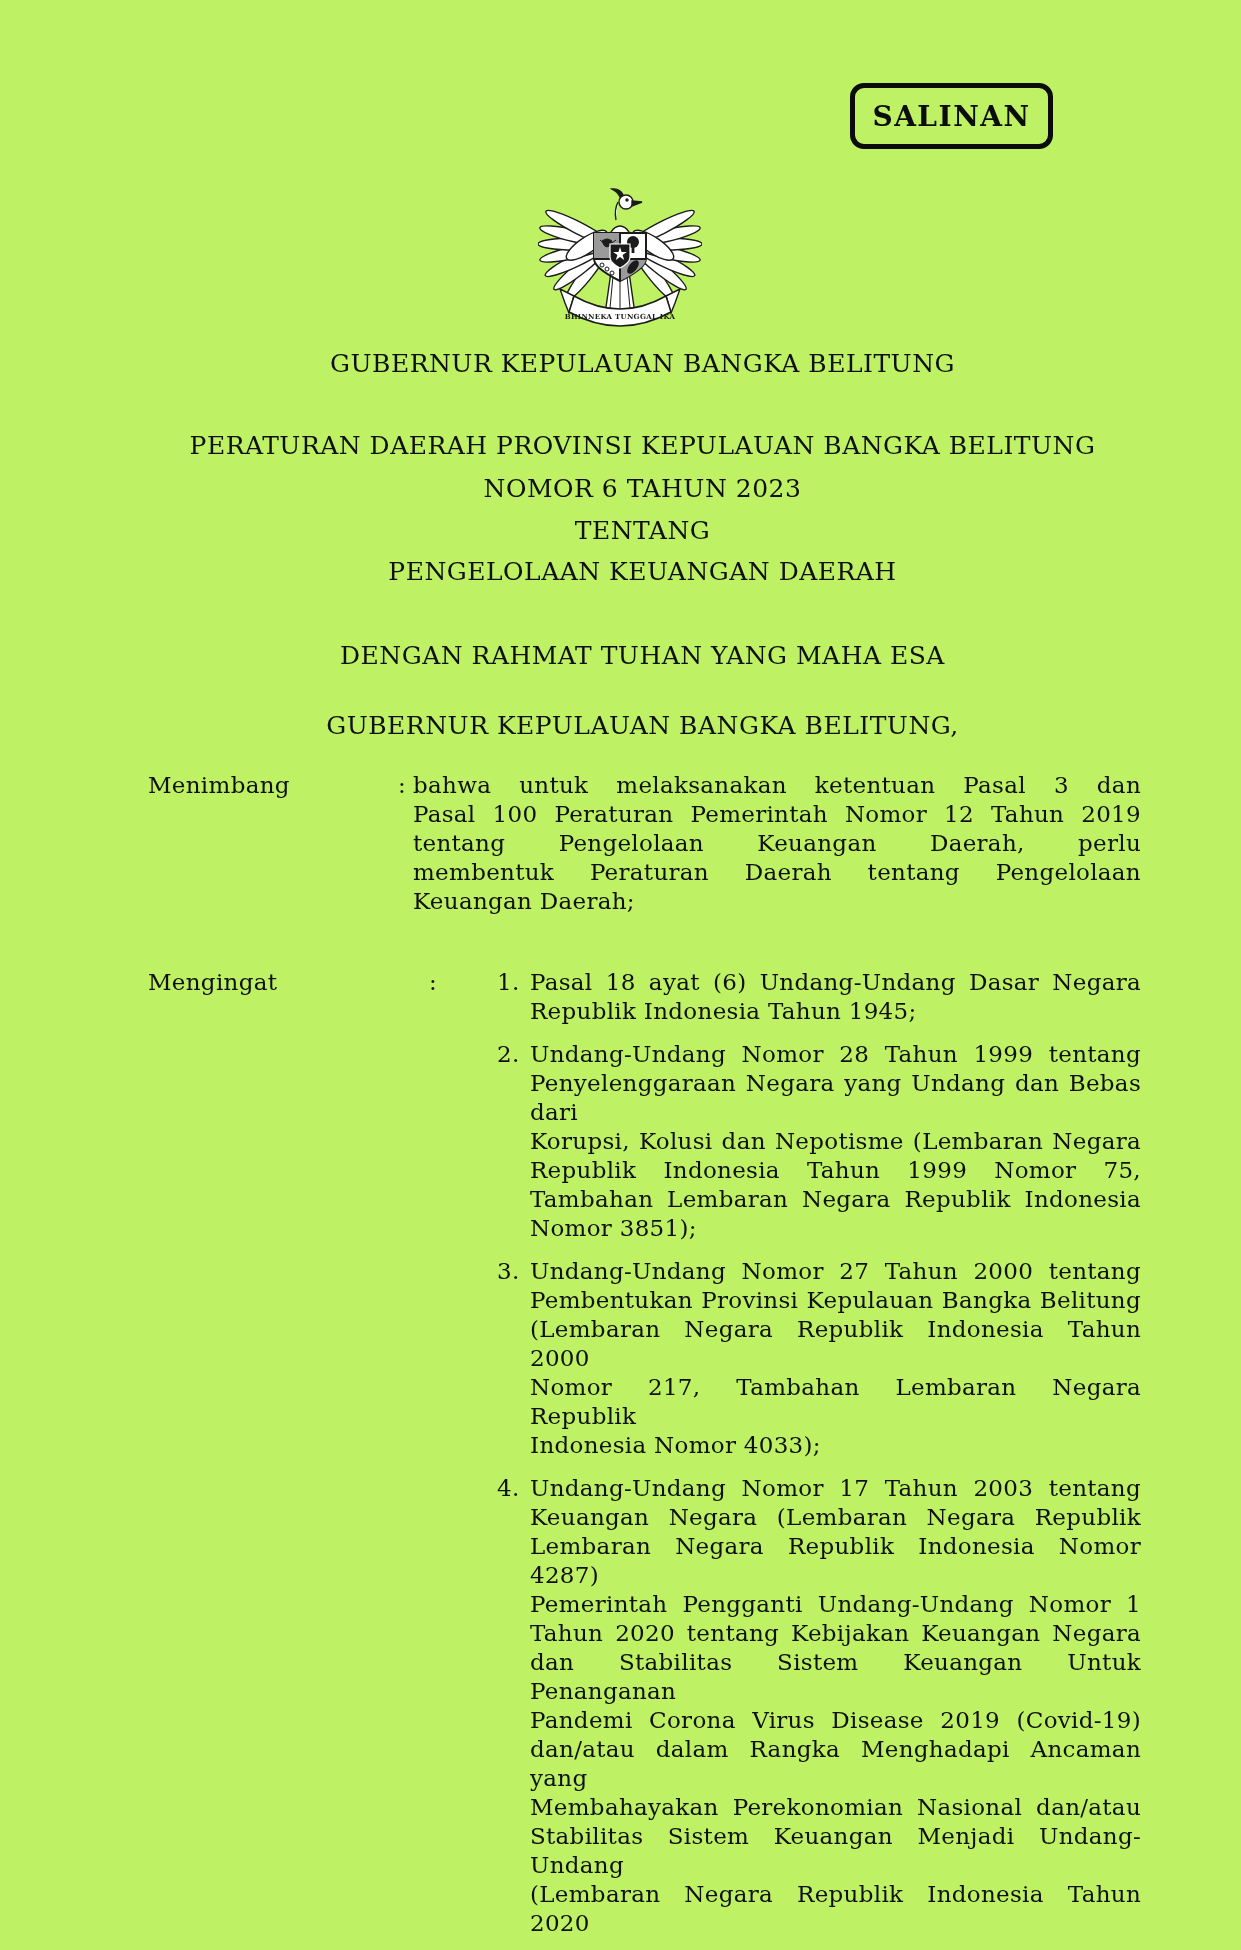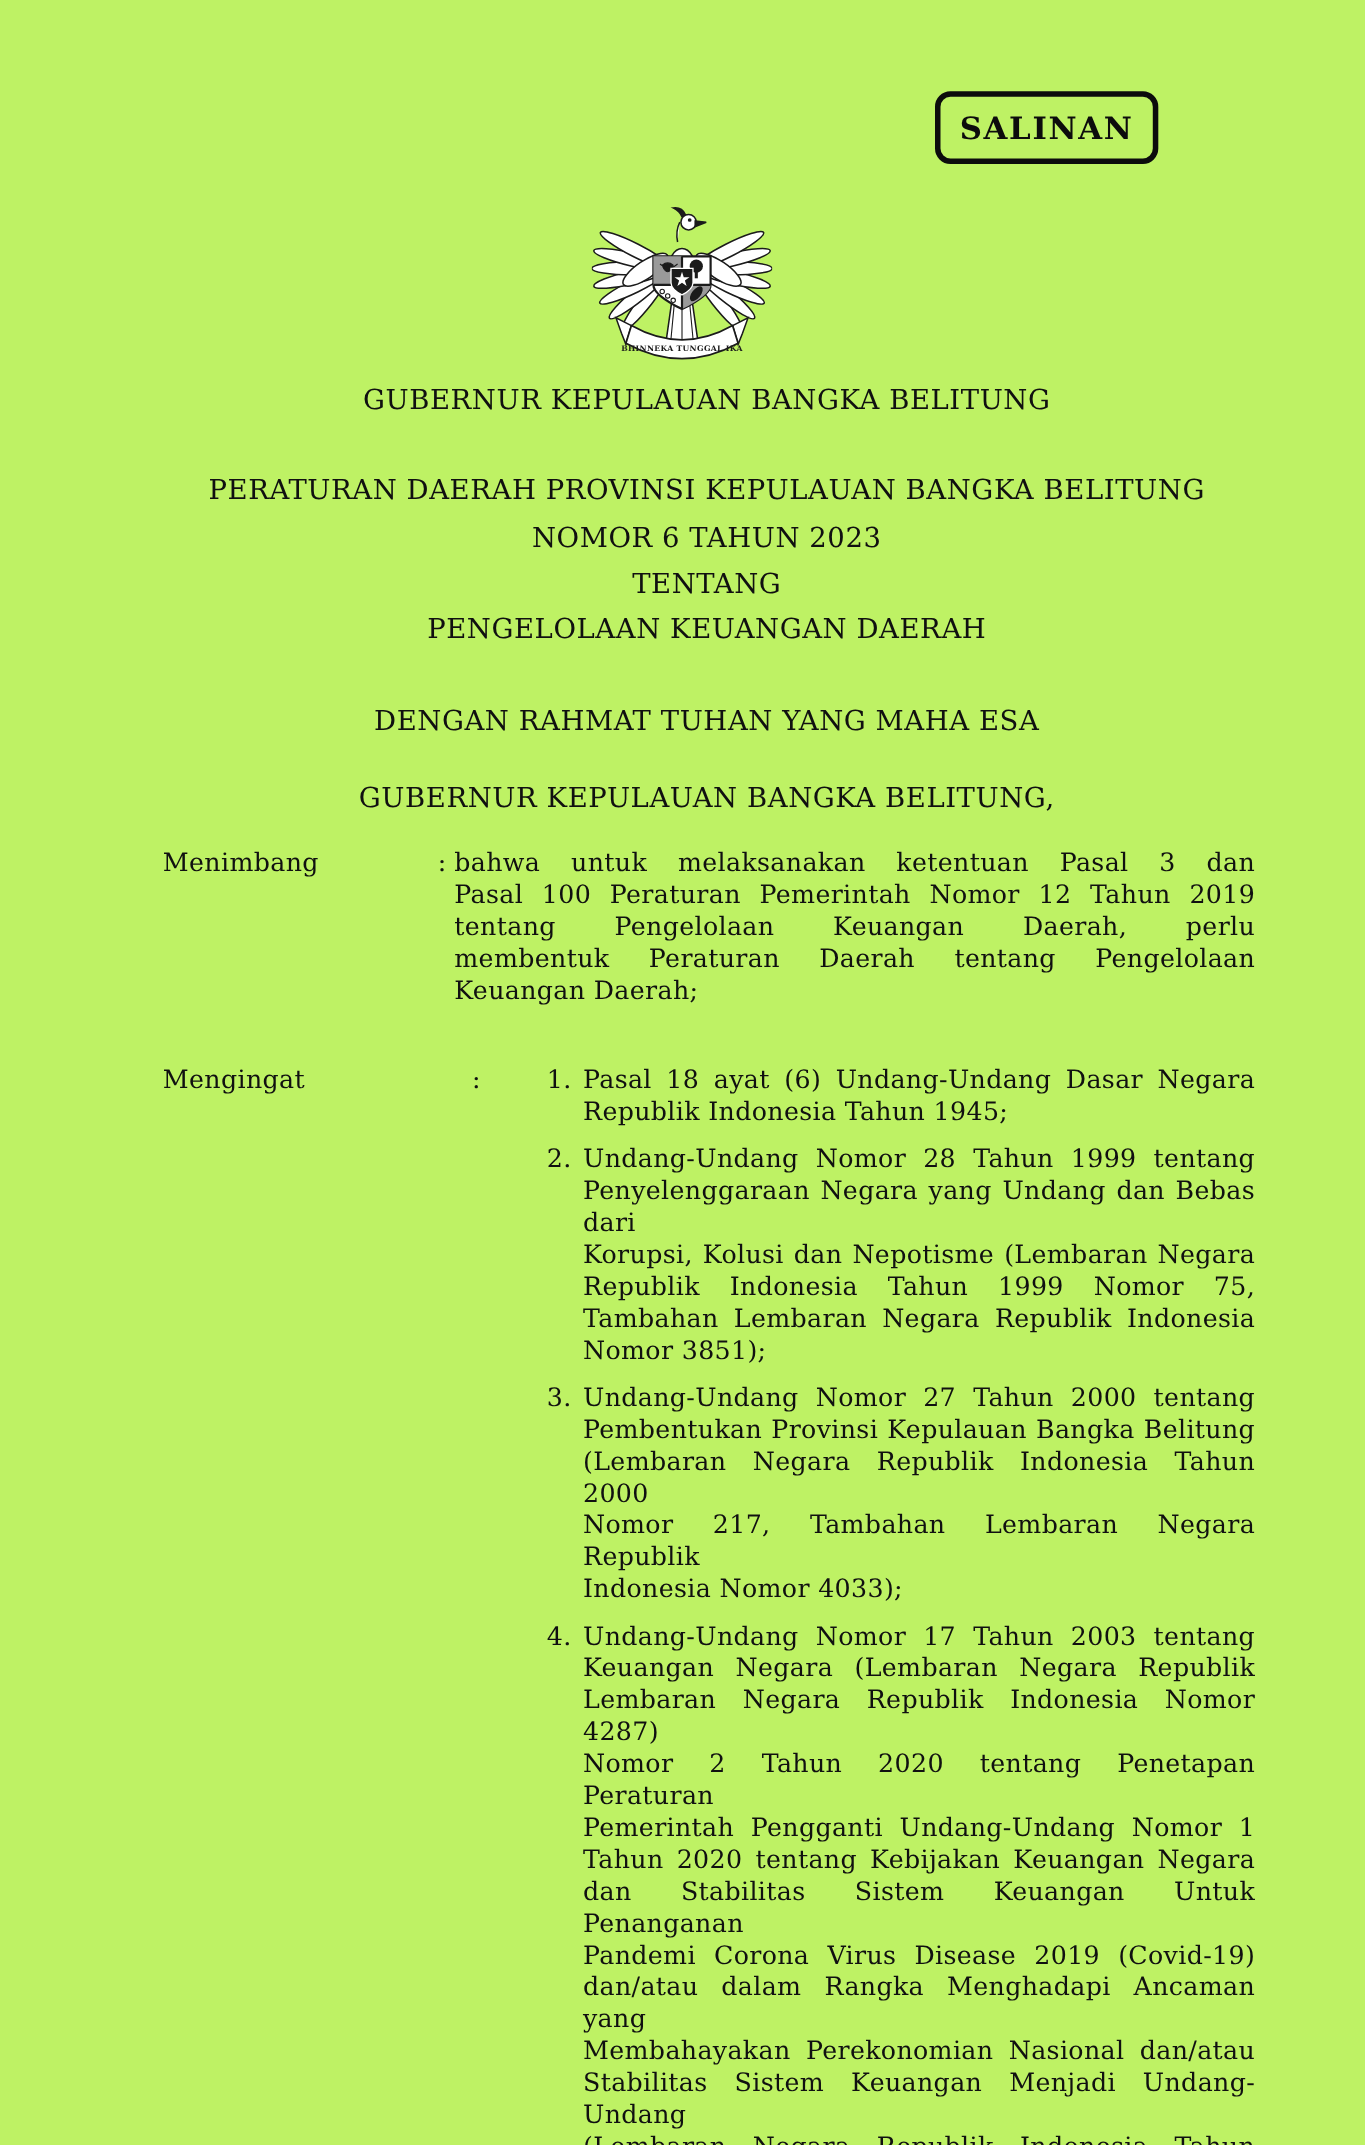--- a/index.html
+++ b/index.html
@@ -172,21 +172,20 @@
               <div class="tl j">Nomor 217, Tambahan Lembaran Negara Republik</div>
               <div class="tl">Indonesia Nomor 4033);</div>
             </div>
           </div>
           <div class="li">
             <span class="num">4.</span>
             <div class="itext">
               <div class="tl j">Undang-Undang Nomor 17 Tahun 2003 tentang</div>
               <div class="tl j">Keuangan Negara (Lembaran Negara Republik</div>
               <div class="tl j">Lembaran Negara Republik Indonesia Nomor 4287)</div>
-              <div class="tl j">Nomor 2 Tahun 2020 tentang Penetapan Peraturan</div>
               <div class="tl j">Pemerintah Pengganti Undang-Undang Nomor 1</div>
               <div class="tl j">Tahun 2020 tentang Kebijakan Keuangan Negara</div>
               <div class="tl j">dan Stabilitas Sistem Keuangan Untuk Penanganan</div>
               <div class="tl j">Pandemi Corona Virus Disease 2019 (Covid-19)</div>
               <div class="tl j">dan/atau dalam Rangka Menghadapi Ancaman yang</div>
               <div class="tl j">Membahayakan Perekonomian Nasional dan/atau</div>
               <div class="tl j">Stabilitas Sistem Keuangan Menjadi Undang-Undang</div>
               <div class="tl j">(Lembaran Negara Republik Indonesia Tahun 2020</div>
             </div>
           </div>

